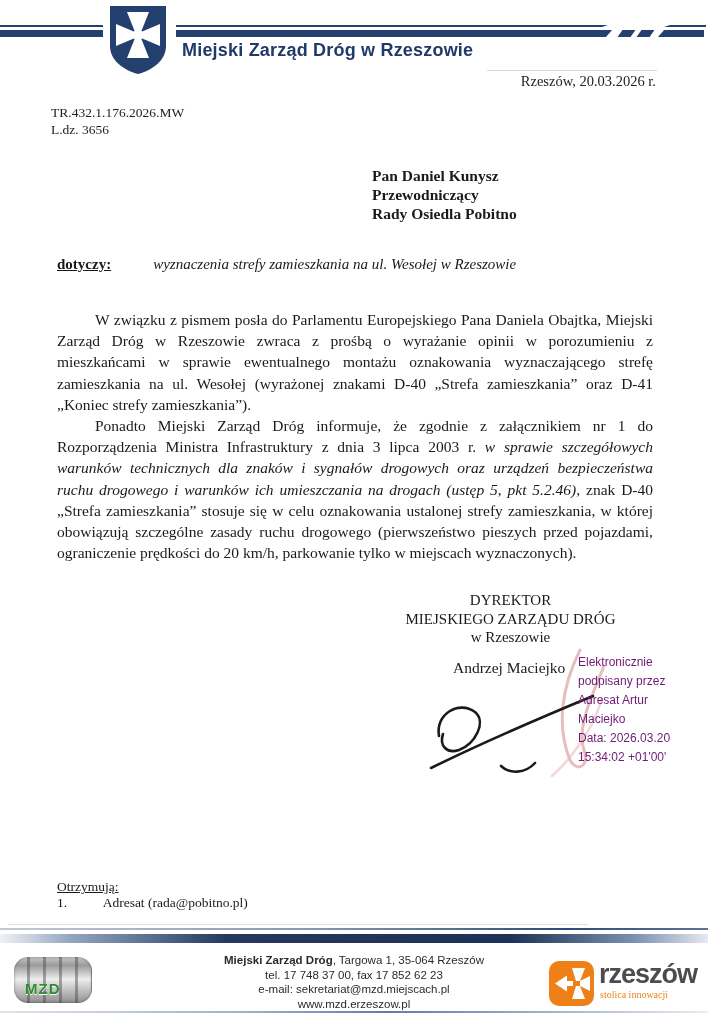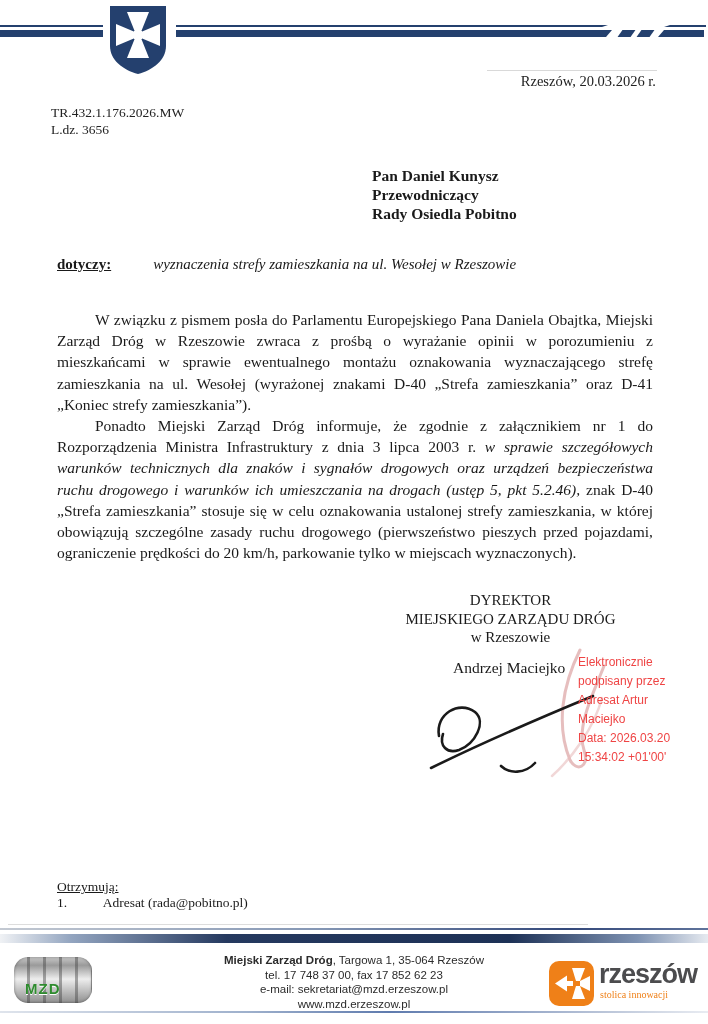--- a/index.html
+++ b/index.html
@@ -35,21 +35,21 @@
   .subject-text{font-style:italic;font-size:15px;white-space:nowrap;}
 
   
   .body-text{width:596px;font-size:15.5px;line-height:21.2px;text-align:justify;}
   .body-text p{margin:0;text-indent:38px;}
   .it{font-style:italic;}
 
   
   .dyrektor{width:245px;text-align:center;font-size:15px;line-height:18.5px;white-space:nowrap;}
   .signer{font-size:15.5px;white-space:nowrap;}
-  .stamp{font-family:"Liberation Sans", sans-serif;font-size:12px;line-height:19px;color:#ef4444;white-space:nowrap;}
+  .stamp{font-family:"Liberation Sans", sans-serif;font-size:12px;line-height:19px;color:#701a75;white-space:nowrap;}
 
   
   .dist-head{font-size:13.5px;text-decoration:underline;}
   .dist-row{font-size:13.5px;line-height:16px;}
   .dist-num{display:inline-block;width:43px;}
 
   
   .foot-rule-thin{height:2px;background:linear-gradient(90deg,#c3c9d2 0%,#8496b4 45%,#33487a 80%,#5f739b 100%);}
   .foot-bar{height:9px;background:linear-gradient(90deg,#f0f2f5 0%,#93a5c0 10%,#25395f 32%,#1d3156 72%,#7e92b2 90%,#e6eaf0 100%);}
   .foot-rule-gray{height:1px;background:#dddddd;}
@@ -94,20 +94,21 @@
       <g fill="#ffffff">
         <polygon points="19,8 41,8 33,28 27,28"></polygon>
         <polygon points="27,34 33,34 41,54 19,54"></polygon>
         <polygon points="8,20 27,28 27,34 8,42"></polygon>
         <polygon points="33,28 52,20 52,42 33,34"></polygon>
         <rect x="26" y="27" width="8" height="8"></rect>
       </g>
     </svg>
   </div>
 
+  <div class="abs org-title" style="left:182px;top:40px;">Miejski Zarząd Dróg w Rzeszowie</div>
 
   <div class="abs date-rule" style="left:487px;top:70px;width:170px;"></div>
   <div class="abs date-line" style="left:420px;top:73px;width:236px;">Rzeszów, 20.03.2026 r.</div>
 
   <div class="abs refs" style="left:51px;top:104px;">
     <div>TR.432.1.176.2026.MW</div>
     <div>L.dz. 3656</div>
   </div>
 
   <div class="abs recipient" style="left:372px;top:166px;">
@@ -170,21 +171,21 @@
   <div class="abs foot-rule-thin" style="left:0;top:928px;width:708px;"></div>
   <div class="abs foot-bar" style="left:0;top:934px;width:708px;"></div>
 
   <div class="abs mzd-logo" style="left:14px;top:957px;">
     <span class="mzd-text">MZD</span>
   </div>
 
   <div class="abs foot-center" style="left:180px;top:953px;">
     <div><b>Miejski Zarząd Dróg</b><span>, Targowa 1, 35-064 Rzeszów</span></div>
     <div>tel. 17 748 37 00, fax 17 852 62 23</div>
-    <div>e-mail: sekretariat@mzd.erzeszow.pl</div>
+    <div>e-mail: sekretariat@mzd.miejscach.pl</div>
     <div>www.mzd.erzeszow.pl</div>
   </div>
 
   <div class="abs" style="left:549px;top:961px;width:45px;height:45px;">
     <svg width="45" height="45" viewBox="0 0 45 45">
       <rect x="0" y="0" width="45" height="45" rx="10" fill="#ef8018"></rect>
       <g fill="#ffffff">
         <polygon points="6,22.5 18,14.5 18,30.5"></polygon>
         <rect x="16" y="20" width="8" height="5"></rect>
         <polygon points="23,7 36,7 31,20 27,20"></polygon>

